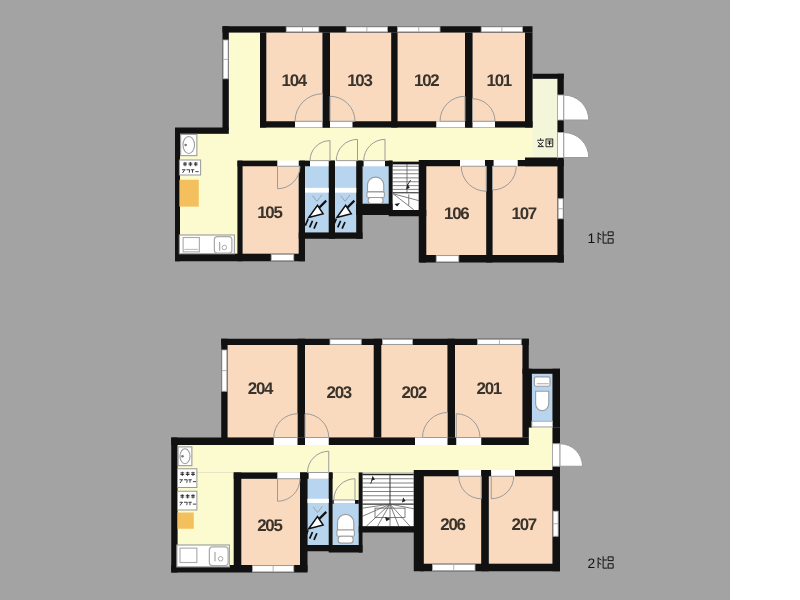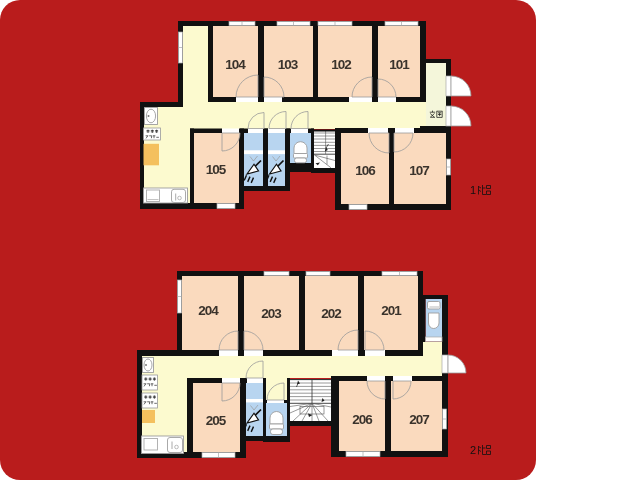--- a/index.html
+++ b/index.html
@@ -1,16 +1,16 @@
 <!DOCTYPE html>
 <html><head>
 <meta charset="utf-8">
 <style>
 html,body{margin:0;padding:0;background:#fff;}
-#page{width:536px;height:480px;position:relative;background:#b91c1c;overflow:hidden;border-radius:20px;}
+#page{width:584px;height:480px;position:relative;background:#a3a3a3;overflow:hidden;}
 svg{position:absolute;top:0;left:0;}
 text{font-family:"Liberation Sans",sans-serif;}
 .rn{font-weight:bold;font-size:13.5px;fill:#3a332c;letter-spacing:-1px;}
 .wall{fill:#111111;}
 .win{fill:#ffffff;stroke:#a8a8a8;stroke-width:0.7;}
 .arc{stroke:#9b9b9b;stroke-width:0.8;}
 .fx{fill:#ffffff;stroke:#9d9d9d;stroke-width:0.9;}
 .st{stroke:#555;stroke-width:0.6;fill:none;}
 </style>
 </head>

